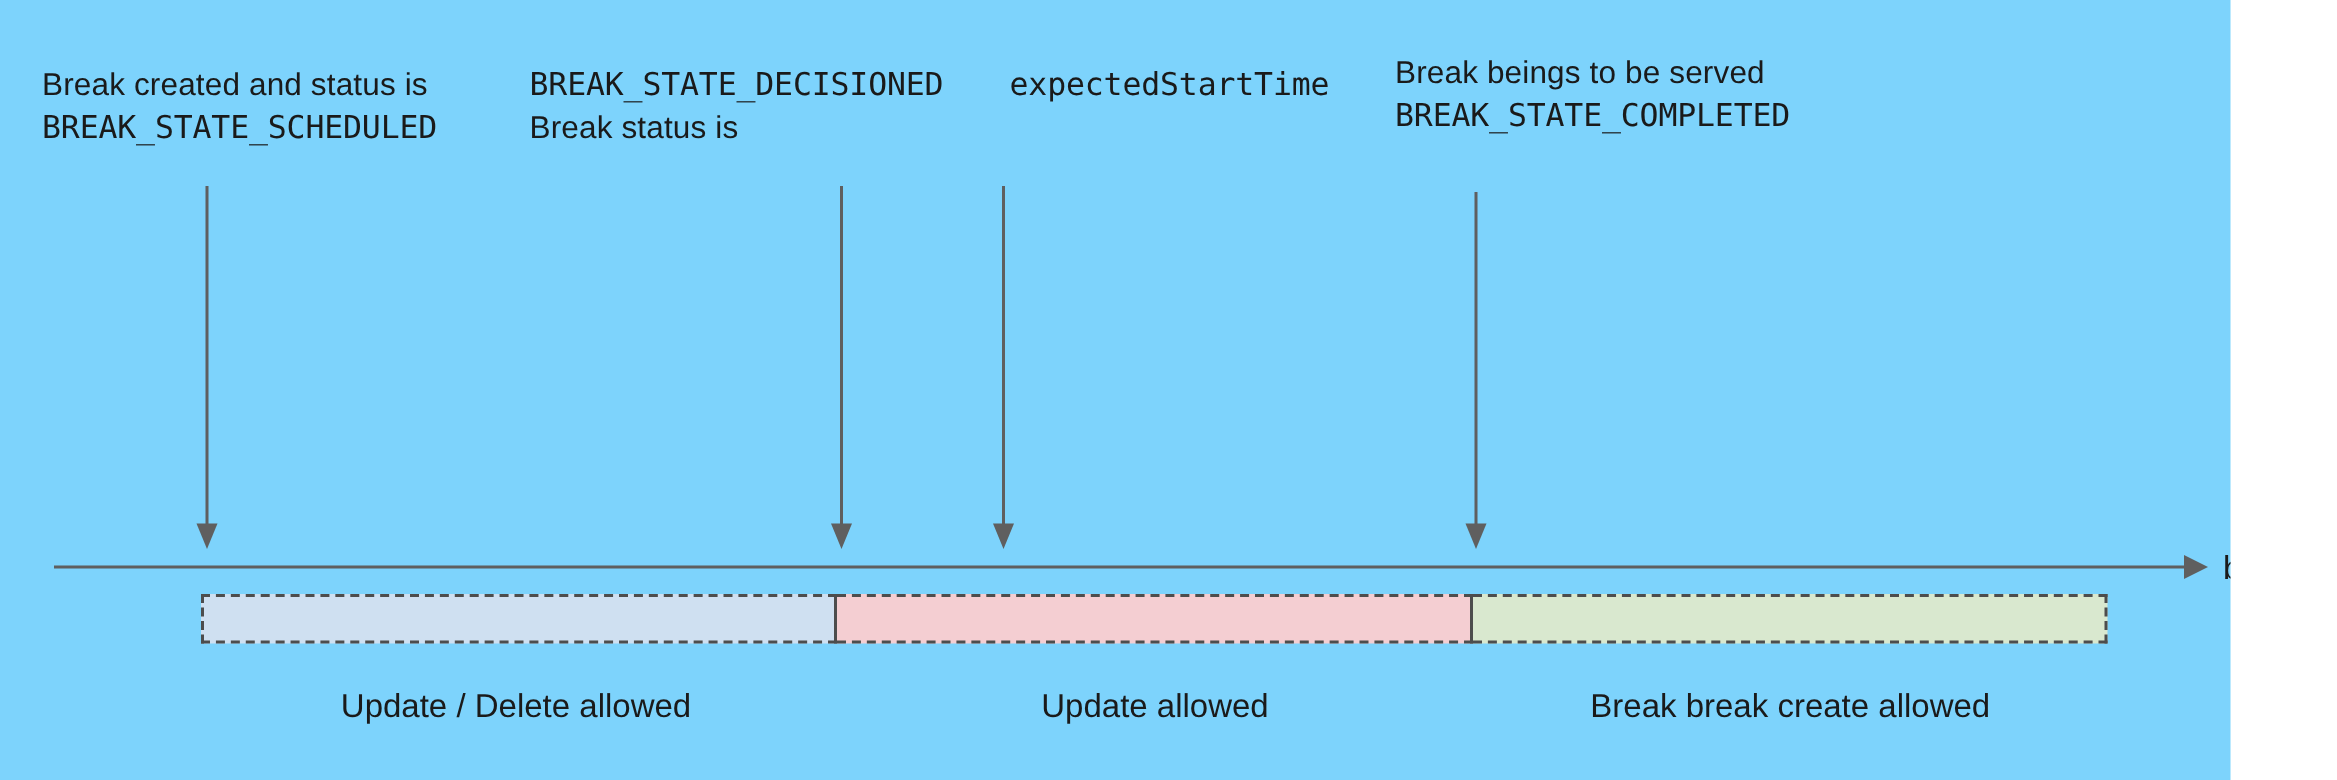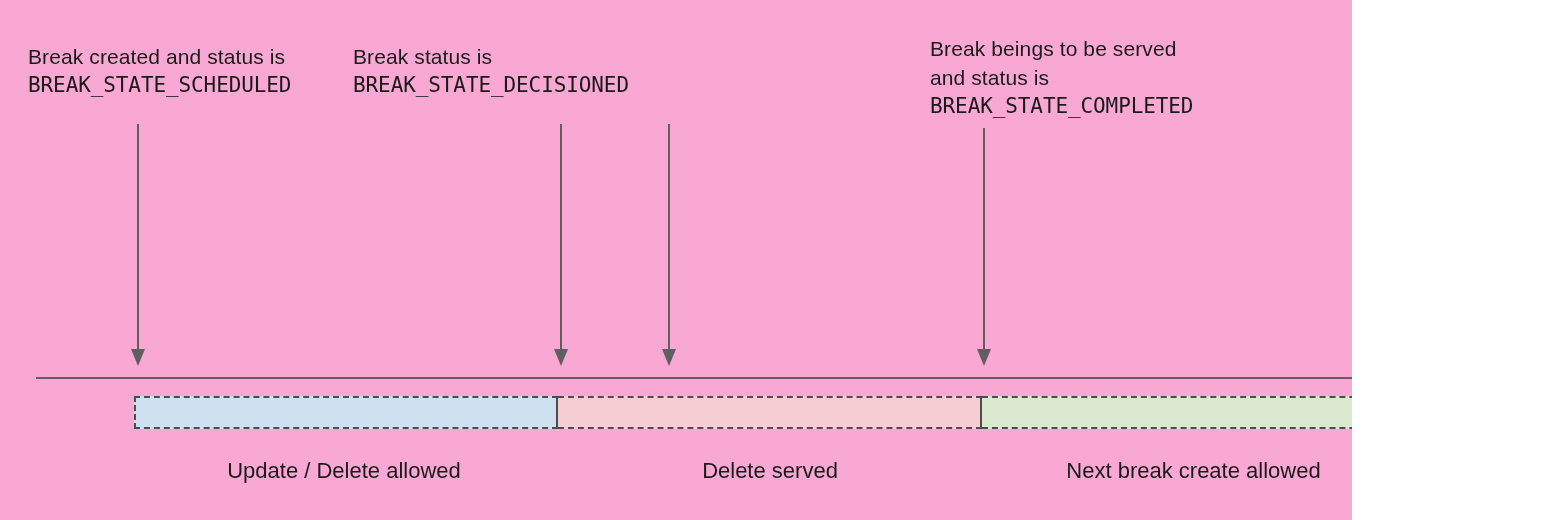--- a/index.html
+++ b/index.html
@@ -7,23 +7,23 @@
     margin: 0;
     padding: 0;
     background: #ffffff;
   }
   body {
     font-family: "Liberation Sans", sans-serif;
     color: #000000;
   }
   #canvas {
     position: relative;
-    width: 1352px;
+    width: 1487px;
     height: 520px;
-    background: #f9a8d4;
+    background: #7dd3fc;
     overflow: hidden;
   }
 
   
   .annotation {
     position: absolute;
     line-height: 29px;
     white-space: pre;
   }
   .ann-line {
@@ -127,23 +127,23 @@
     white-space: nowrap;
   }
 </style>
 </head>
 <body>
 
 <div id="canvas">
 
   <div id="annotations-layer">
       <div class="annotation" style="left: 28px; top: 42px;"><span class="ann-line">Break created and status is</span><span class="ann-line mono">BREAK_STATE_SCHEDULED</span></div>
-      <div class="annotation" style="left: 353px; top: 42px;"><span class="ann-line">Break status is</span><span class="ann-line mono">BREAK_STATE_DECISIONED</span></div>
-      <div class="annotation" style="left: 673px; top: 42px;"></div>
-      <div class="annotation" style="left: 930px; top: 34px;"><span class="ann-line">Break beings to be served</span><span class="ann-line">and status is</span><span class="ann-line mono">BREAK_STATE_COMPLETED</span></div>
+      <div class="annotation" style="left: 353px; top: 42px;"><span class="ann-line mono">BREAK_STATE_DECISIONED</span><span class="ann-line">Break status is</span></div>
+      <div class="annotation" style="left: 673px; top: 42px;"><span class="ann-line mono">expectedStartTime</span></div>
+      <div class="annotation" style="left: 930px; top: 34px;"><span class="ann-line">Break beings to be served</span><span class="ann-line mono">BREAK_STATE_COMPLETED</span></div>
     </div>
 
   <div id="arrows-layer">
       <div class="v-arrow" style="left: 129px; top: 124px; height: 242px;">
         <div class="shaft"></div>
         <div class="head"></div>
       </div>
       <div class="v-arrow" style="left: 552px; top: 124px; height: 242px;">
         <div class="shaft"></div>
         <div class="head"></div>
@@ -169,17 +169,17 @@
       <div class="phase-bar mid" style="left: 558px; width: 424px; background: rgb(244, 206, 210);">
         <div class="seam"></div>
       </div>
       <div class="phase-bar last" style="left: 982px; width: 423px; background: rgb(217, 232, 207);">
         <div class="seam"></div>
       </div>
     </div>
 
   <div id="captions-layer">
       <div class="phase-caption" style="left: 132px; width: 424px;">Update / Delete allowed</div>
-      <div class="phase-caption" style="left: 558px; width: 424px;">Delete served</div>
-      <div class="phase-caption" style="left: 982px; width: 423px;">Next break create allowed</div>
+      <div class="phase-caption" style="left: 558px; width: 424px;">Update allowed</div>
+      <div class="phase-caption" style="left: 982px; width: 423px;">Break break create allowed</div>
     </div>
 
 </div>
 
 </body></html>

